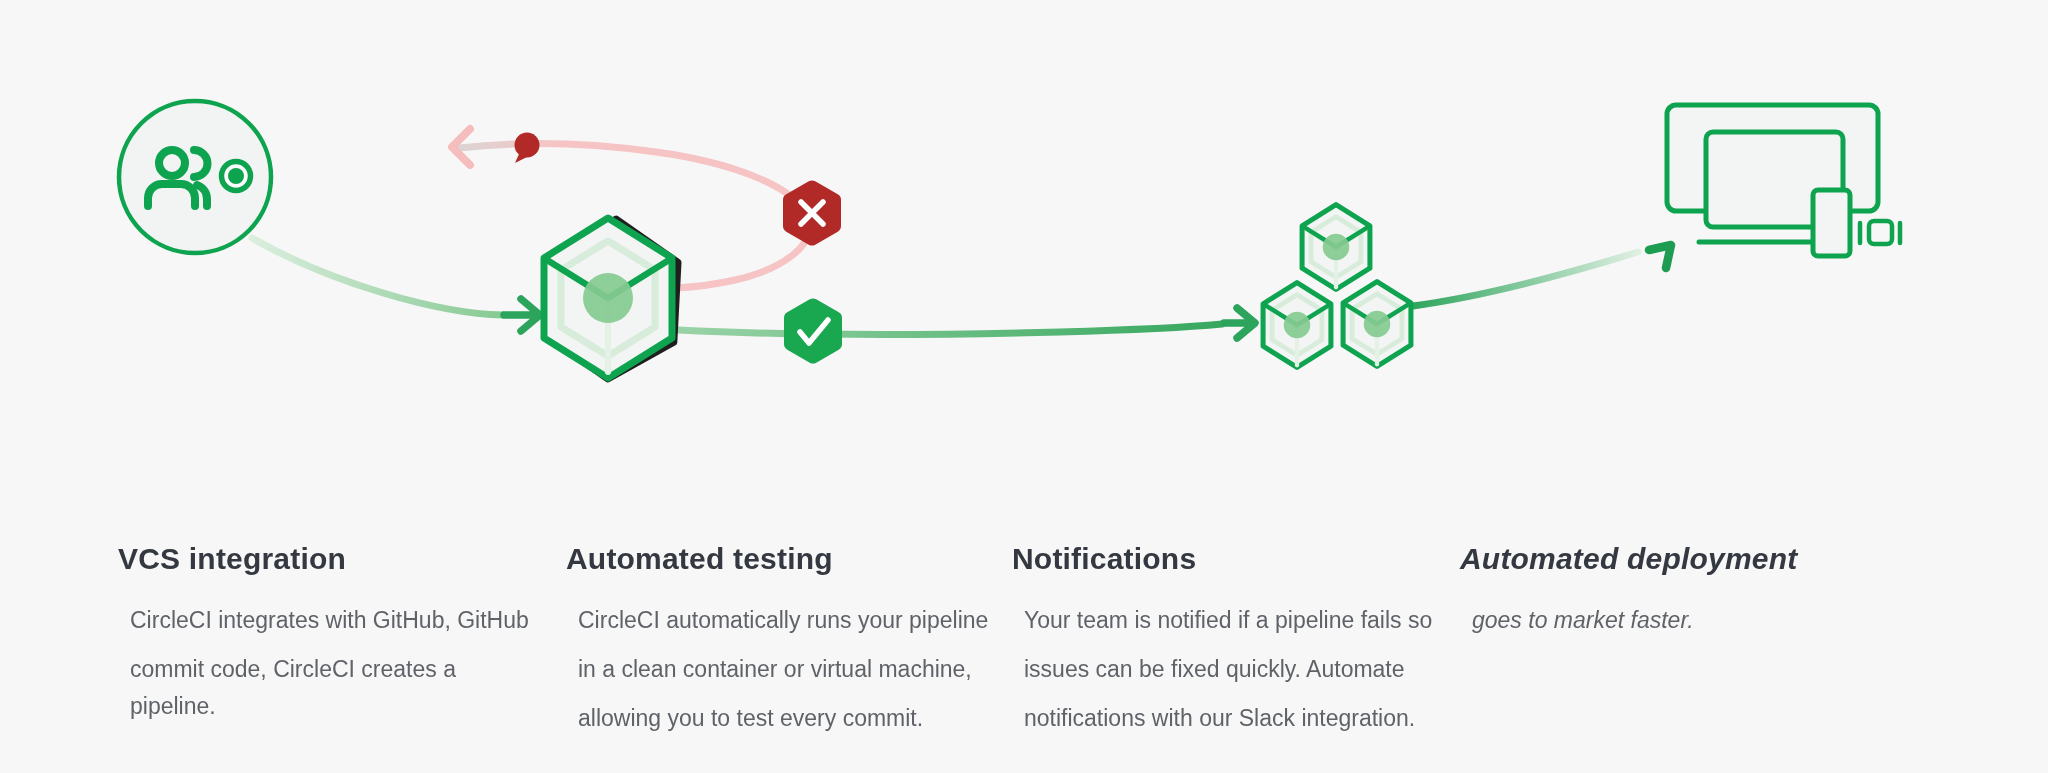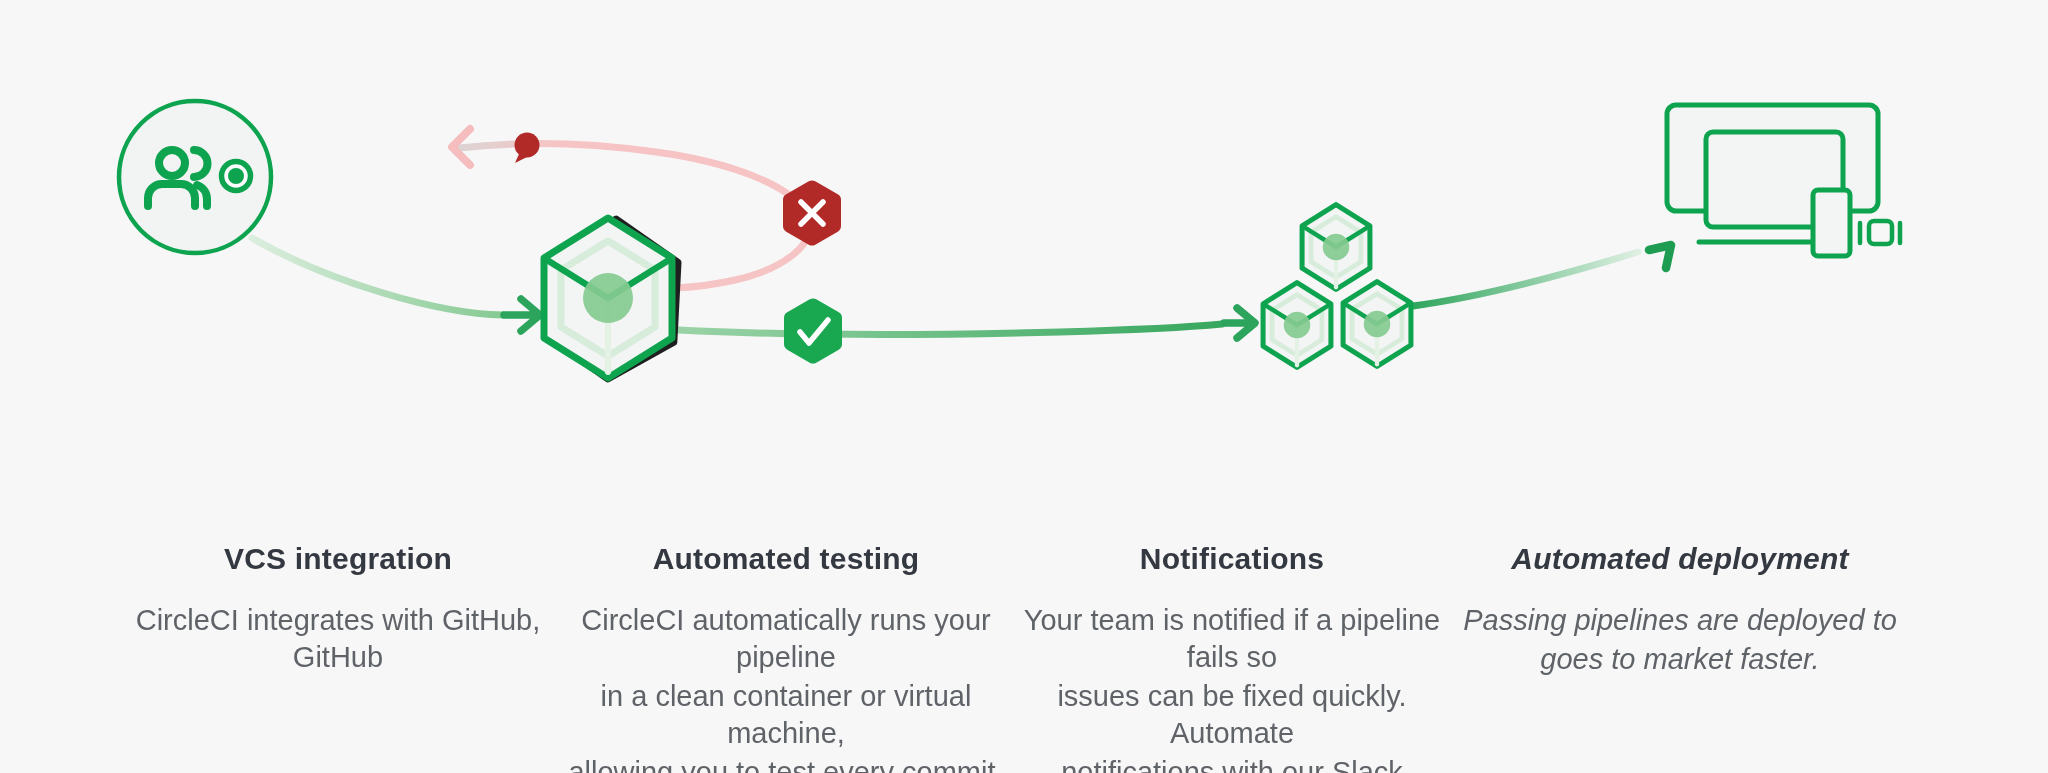--- a/index.html
+++ b/index.html
@@ -15,23 +15,23 @@
     --ink:#343840;
     --body:#5F6368;
     --fill:#F3F4F4;
   }
   *{box-sizing:border-box;}
   html,body{margin:0;padding:0;}
   body{background:var(--bg);font-family:"Liberation Sans",sans-serif;}
   .canvas{position:relative;width:2048px;height:773px;background:var(--bg);overflow:hidden;}
   .illustration{position:absolute;left:0;top:0;width:2048px;height:773px;}
   .features{position:absolute;left:0;top:0;width:2048px;height:773px;}
-  .feature{position:absolute;top:542px;width:440px;text-align:center;}
+  .feature{position:absolute;top:542px;width:440px;text-align:left;}
   .feature h3{margin:0 0 26px 0;font-size:30px;line-height:34px;font-weight:700;color:var(--ink);letter-spacing:.2px;}
-  .feature p{margin:2px;font-size:29px;line-height:37px;font-weight:400;color:var(--body);}
+  .feature p{margin:12px;font-size:23px;line-height:37px;font-weight:400;color:var(--body);}
   .f1{left:118px;} .f2{left:566px;} .f3{left:1012px;} .f4{left:1460px;font-style:italic;}
 </style>
 </head>
 <body>
 
 <div class="canvas">
 
   <svg class="illustration" viewBox="0 0 2048 773" xmlns="http://www.w3.org/2000/svg">
     <defs>
       <linearGradient id="g1" gradientUnits="userSpaceOnUse" x1="250" y1="0" x2="505" y2="0">
@@ -167,36 +167,36 @@
         <path d="M 1860,223 L 1860,243 M 1900,223 L 1900,243"></path>
       </g>
     </g>
   </svg>
 
   <div class="features">
 
     <div class="feature f1">
       <h3>VCS integration</h3>
       <p>CircleCI integrates with GitHub, GitHub</p>
+      <p>commit code, CircleCI creates a pipeline.</p>
     </div>
 
     <div class="feature f2">
       <h3>Automated testing</h3>
       <p>CircleCI automatically runs your pipeline</p>
       <p>in a clean container or virtual machine,</p>
       <p>allowing you to test every commit.</p>
     </div>
 
     <div class="feature f3">
       <h3>Notifications</h3>
       <p>Your team is notified if a pipeline fails so</p>
       <p>issues can be fixed quickly. Automate</p>
       <p>notifications with our Slack integration.</p>
     </div>
 
     <div class="feature f4">
       <h3>Automated deployment</h3>
-      <p>Passing pipelines are deployed to</p>
       <p>goes to market faster.</p>
     </div>
 
   </div>
 </div>
 
 </body></html>

